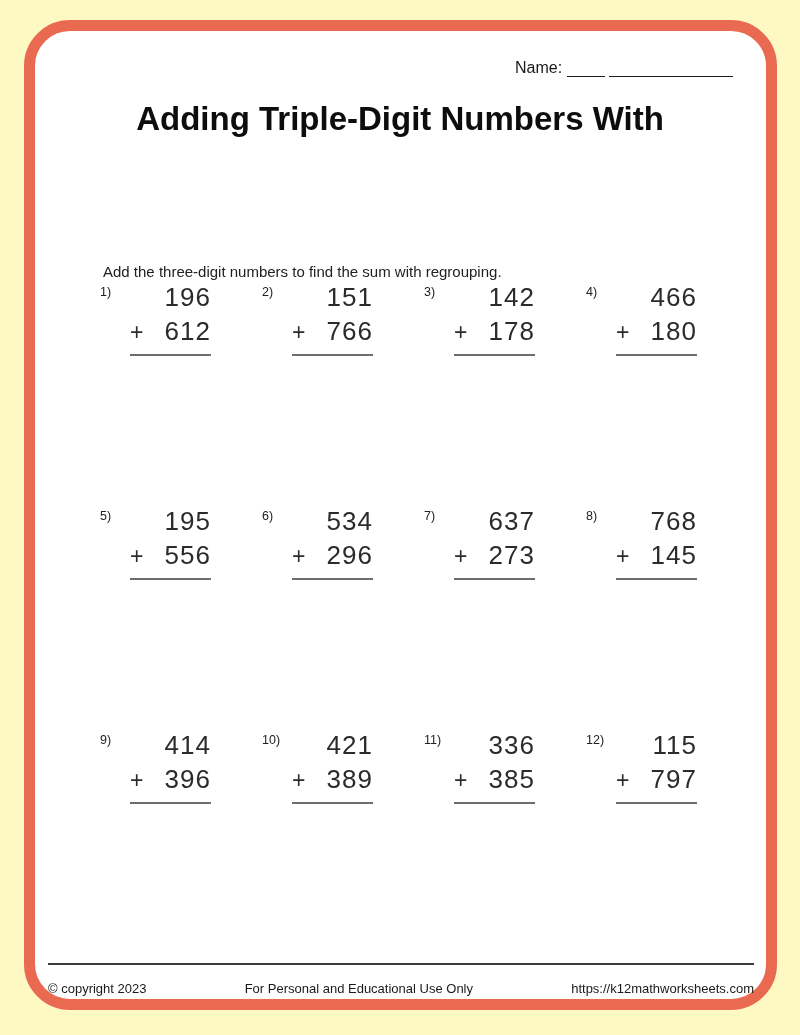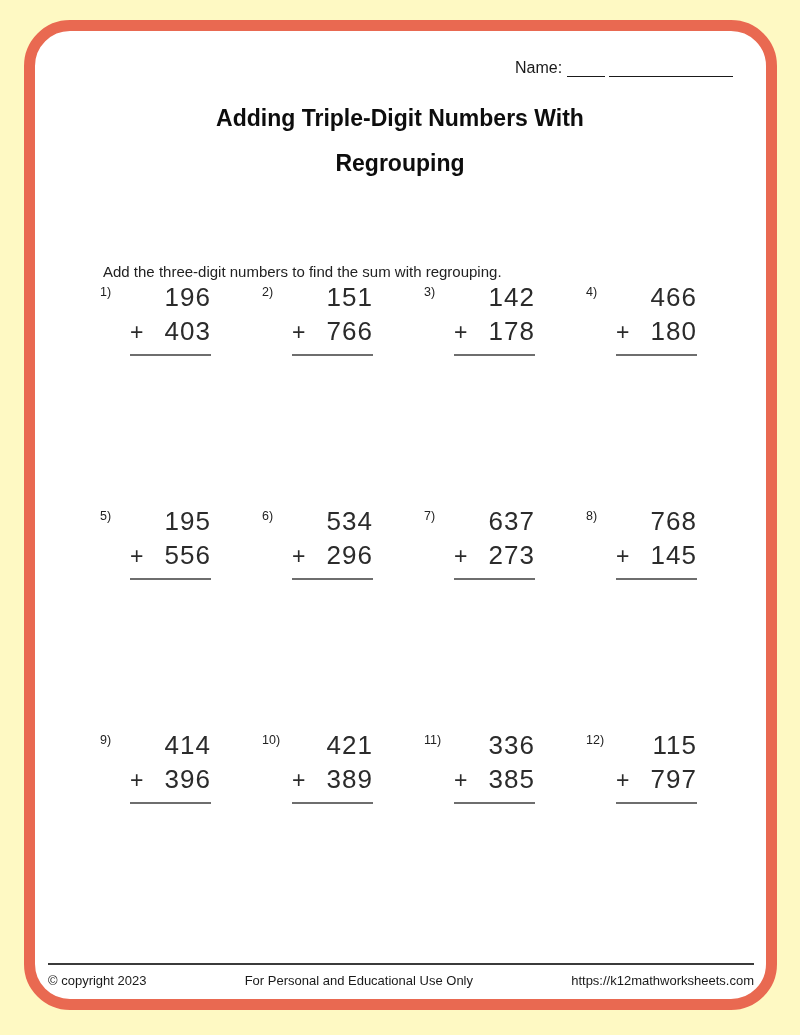--- a/index.html
+++ b/index.html
@@ -43,21 +43,21 @@
     height: 17px;
   }
   .name-line-seg.seg1 { width: 38px; margin-left: 5px; margin-right: 4px; }
   .name-line-seg.seg2 { width: 124px; }
   .title {
     position: absolute;
     left: 0;
     top: 96px;
     width: 800px;
     text-align: center;
-    font-size: 23px;
+    font-size: 33px;
     font-weight: bold;
     color: #0d0d0d;
     line-height: 45px;
   }
   .instructions {
     position: absolute;
     left: 103px;
     top: 219px;
     font-size: 15px;
     color: #222222;
@@ -112,21 +112,21 @@
     border-bottom: 2.6px solid #6e6e6e;
     width: 81px;
     height: 0;
   }
   .footer {
     position: absolute;
     left: 48px;
     top: 963px;
     width: 706px;
     border-top: 2px solid #3b3b3b;
-    padding-top: 8px;
+    padding-top: 16px;
     display: flex;
     justify-content: space-between;
     align-items: baseline;
     font-size: 13px;
     color: #1a1a1a;
     box-sizing: border-box;
   }
   .footer .center { text-align: right; }
   .footer .right { text-align: left; }
 </style>
@@ -138,33 +138,32 @@
   <div class="border-frame"></div>
 
   <div class="name-row">
     <span>Name:</span>
     <span class="name-line-seg seg1"></span>
     <span class="name-line-seg seg2"></span>
   </div>
 
   <div class="title">
     <div>Adding Triple-Digit Numbers With</div>
-    <div>Regrouping</div>
   </div>
 
   <div class="instructions">Add the three-digit numbers to find the sum with regrouping.</div>
 
   <div class="problems-grid" id="problems-grid">
   <div class="problem">
     <span class="p-label">1)</span>
     <div class="p-body">
       <div class="p-top">196</div>
       <div class="p-bottom">
         <span class="p-plus">+</span>
-        <span>403</span>
+        <span>612</span>
       </div>
       <div class="p-answer-line"></div>
     </div>
   </div>
 
   <div class="problem">
     <span class="p-label">2)</span>
     <div class="p-body">
       <div class="p-top">151</div>
       <div class="p-bottom">

